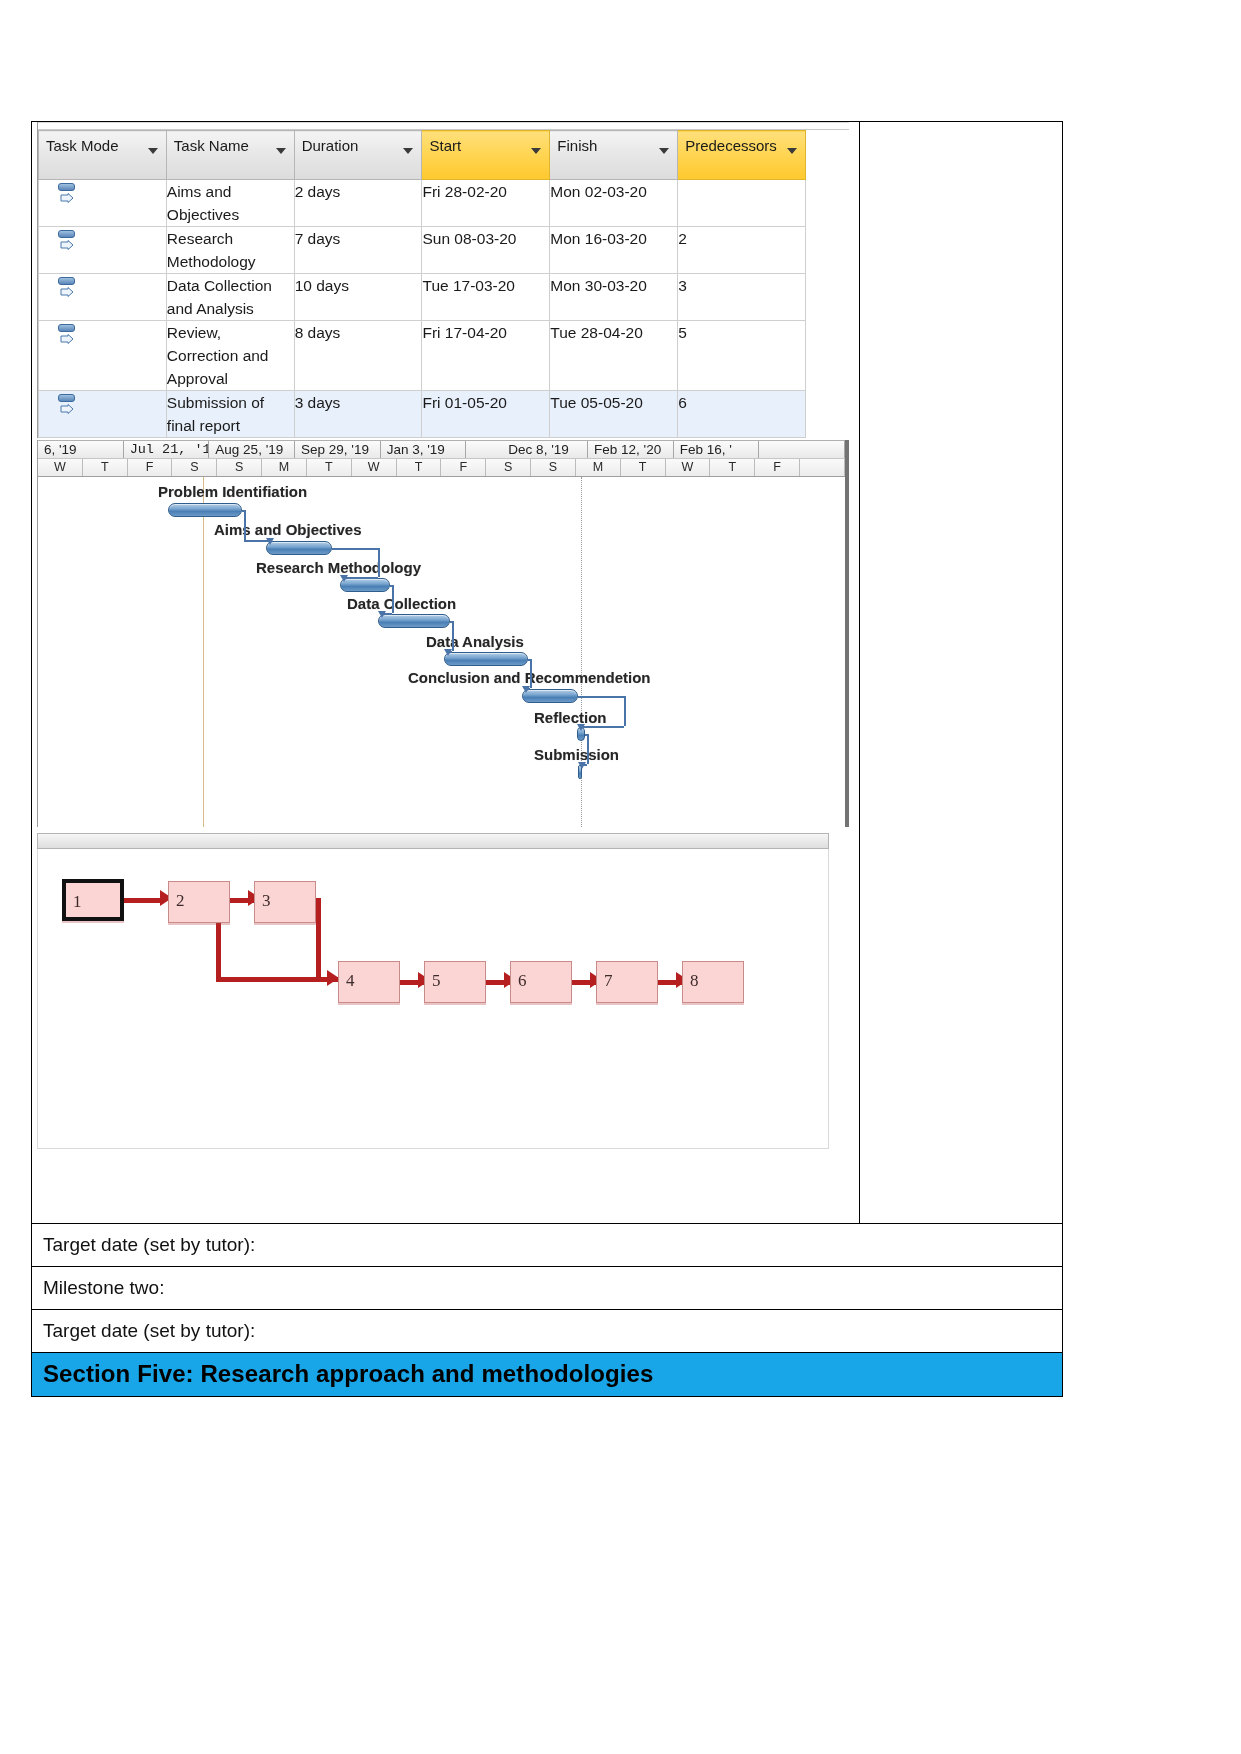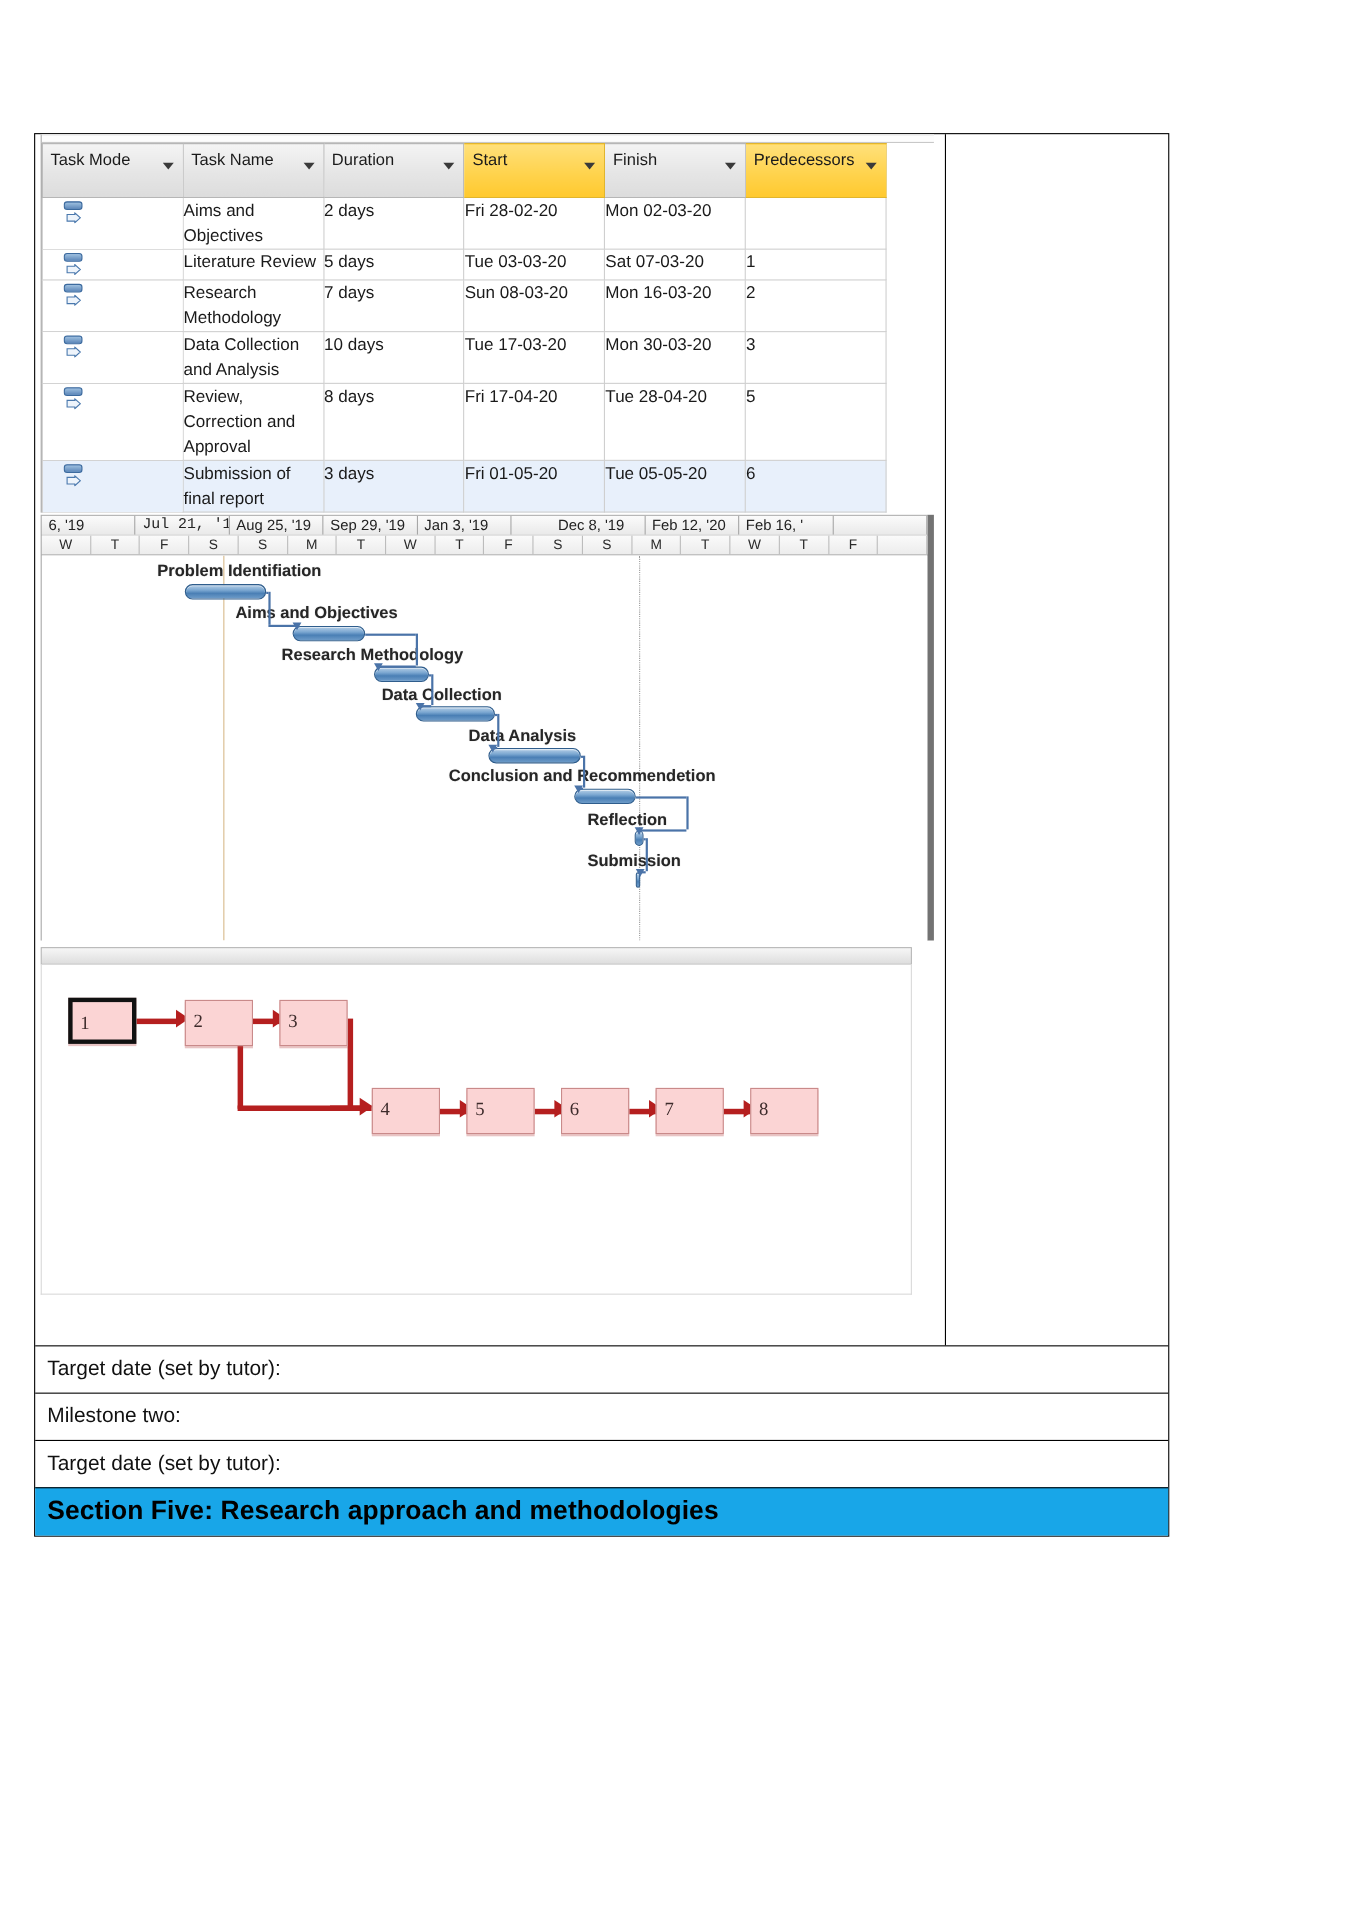--- a/index.html
+++ b/index.html
@@ -130,21 +130,21 @@
     position: absolute; left: 2px; top: 10px;
     width: 14px; height: 10px;
   }
 
   
   .tl-wrap {
     position: relative;
     width: 812px;
     margin-top: 2px;
     border-left: 1px solid #9b9b9b;
-    border-right: 6px solid #737373;
+    border-right: 4px solid #737373;
     background: #fff;
   }
   .tl-head-top {
     display: flex;
     height: 19px;
     background: linear-gradient(to bottom,#fbfbfb,#e9e9e9);
     border-top: 1px solid #b0b0b0;
     border-bottom: 1px solid #c6c6c6;
   }
   .tl-head-bot {
@@ -335,35 +335,20 @@
                           <svg class="arw" viewBox="0 0 14 10">
                             <path d="M1 2 H8 V0.5 L13 5 L8 9.5 V8 H1 Z" fill="#eef4fb" stroke="#4a78ad" stroke-width="1"></path>
                           </svg>
                         </span>
                       </td>
                       <td class="c-name">Aims and Objectives</td>
                       <td class="c-dur">2 days</td>
                       <td class="c-start">Fri 28-02-20</td>
                       <td class="c-fin">Mon 02-03-20</td>
                       <td class="c-pred"></td>
-                    </tr>
-                    <tr>
-                      <td class="c-mode">
-                        <span class="mode-icon">
-                          <span class="bar"></span>
-                          <svg class="arw" viewBox="0 0 14 10">
-                            <path d="M1 2 H8 V0.5 L13 5 L8 9.5 V8 H1 Z" fill="#eef4fb" stroke="#4a78ad" stroke-width="1"></path>
-                          </svg>
-                        </span>
-                      </td>
-                      <td class="c-name">Literature Review</td>
-                      <td class="c-dur">5 days</td>
-                      <td class="c-start">Tue 03-03-20</td>
-                      <td class="c-fin">Sat 07-03-20</td>
-                      <td class="c-pred">1</td>
                     </tr>
                     <tr>
                       <td class="c-mode">
                         <span class="mode-icon">
                           <span class="bar"></span>
                           <svg class="arw" viewBox="0 0 14 10">
                             <path d="M1 2 H8 V0.5 L13 5 L8 9.5 V8 H1 Z" fill="#eef4fb" stroke="#4a78ad" stroke-width="1"></path>
                           </svg>
                         </span>
                       </td>
@@ -450,21 +435,21 @@
                   <div class="tl-bot-cell" style="width: 46px;">M</div>
                   <div class="tl-bot-cell" style="width: 46px;">T</div>
                   <div class="tl-bot-cell" style="width: 46px;">W</div>
                   <div class="tl-bot-cell" style="width: 46px;">T</div>
                   <div class="tl-bot-cell" style="width: 46px;">F</div>
                   <div class="tl-bot-cell" style="width: 46px;"></div>
                 </div>
               <div class="tl-chart" id="tl-chart">
                 <div class="vline-today" style="left:165px;"></div>
                 <div class="vline-dot" style="left:543px;"></div>
-              <div class="glabel" style="left: 105px; top: 6px;">Problem Identifiation</div>
+              <div class="glabel" style="left: 120px; top: 6px;">Problem Identifiation</div>
                   <div class="gbar" style="left: 130px; top: 26px; width: 74px;"></div>
                   <div class="glabel" style="left: 176px; top: 44px;">Aims and Objectives</div>
                   <div class="gbar" style="left: 228px; top: 64px; width: 66px;"></div>
                   <div class="glabel" style="left: 218px; top: 82px;">Research Methodology</div>
                   <div class="gbar" style="left: 302px; top: 101px; width: 50px;"></div>
                   <div class="glabel" style="left: 309px; top: 118px;">Data Collection</div>
                   <div class="gbar" style="left: 340px; top: 137px; width: 72px;"></div>
                   <div class="glabel" style="left: 388px; top: 156px;">Data Analysis</div>
                   <div class="gbar" style="left: 406px; top: 175px; width: 84px;"></div>
                   <div class="glabel" style="left: 370px; top: 192px;">Conclusion and Recommendetion</div>

